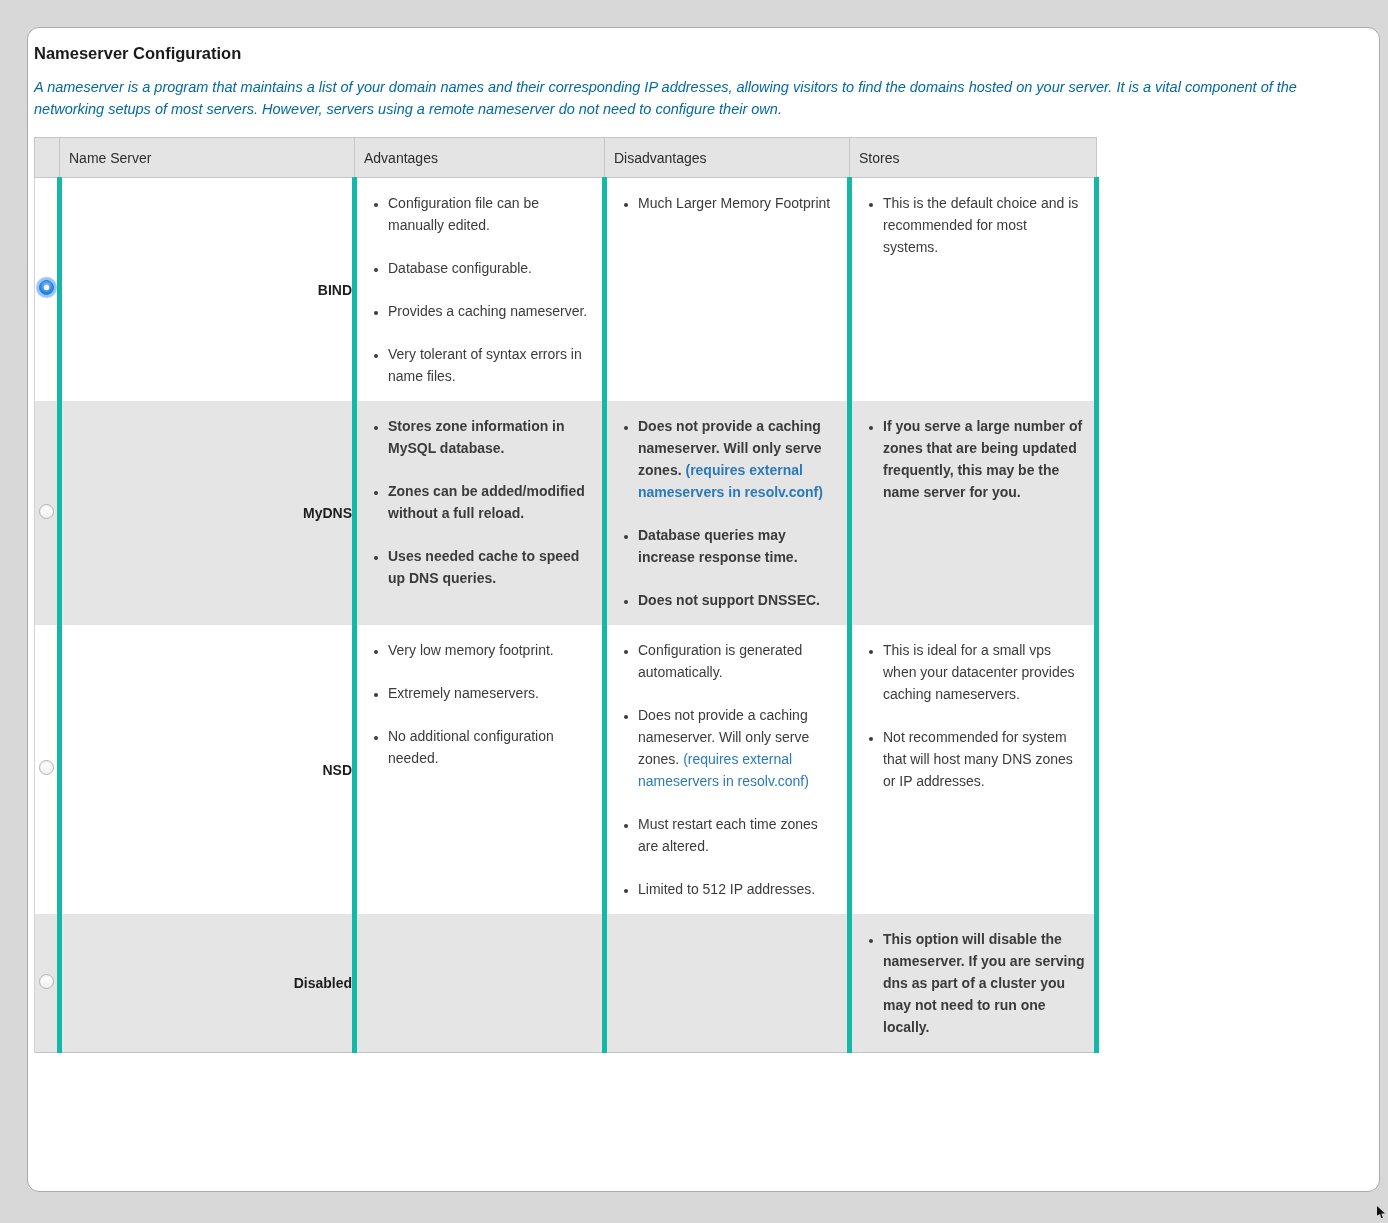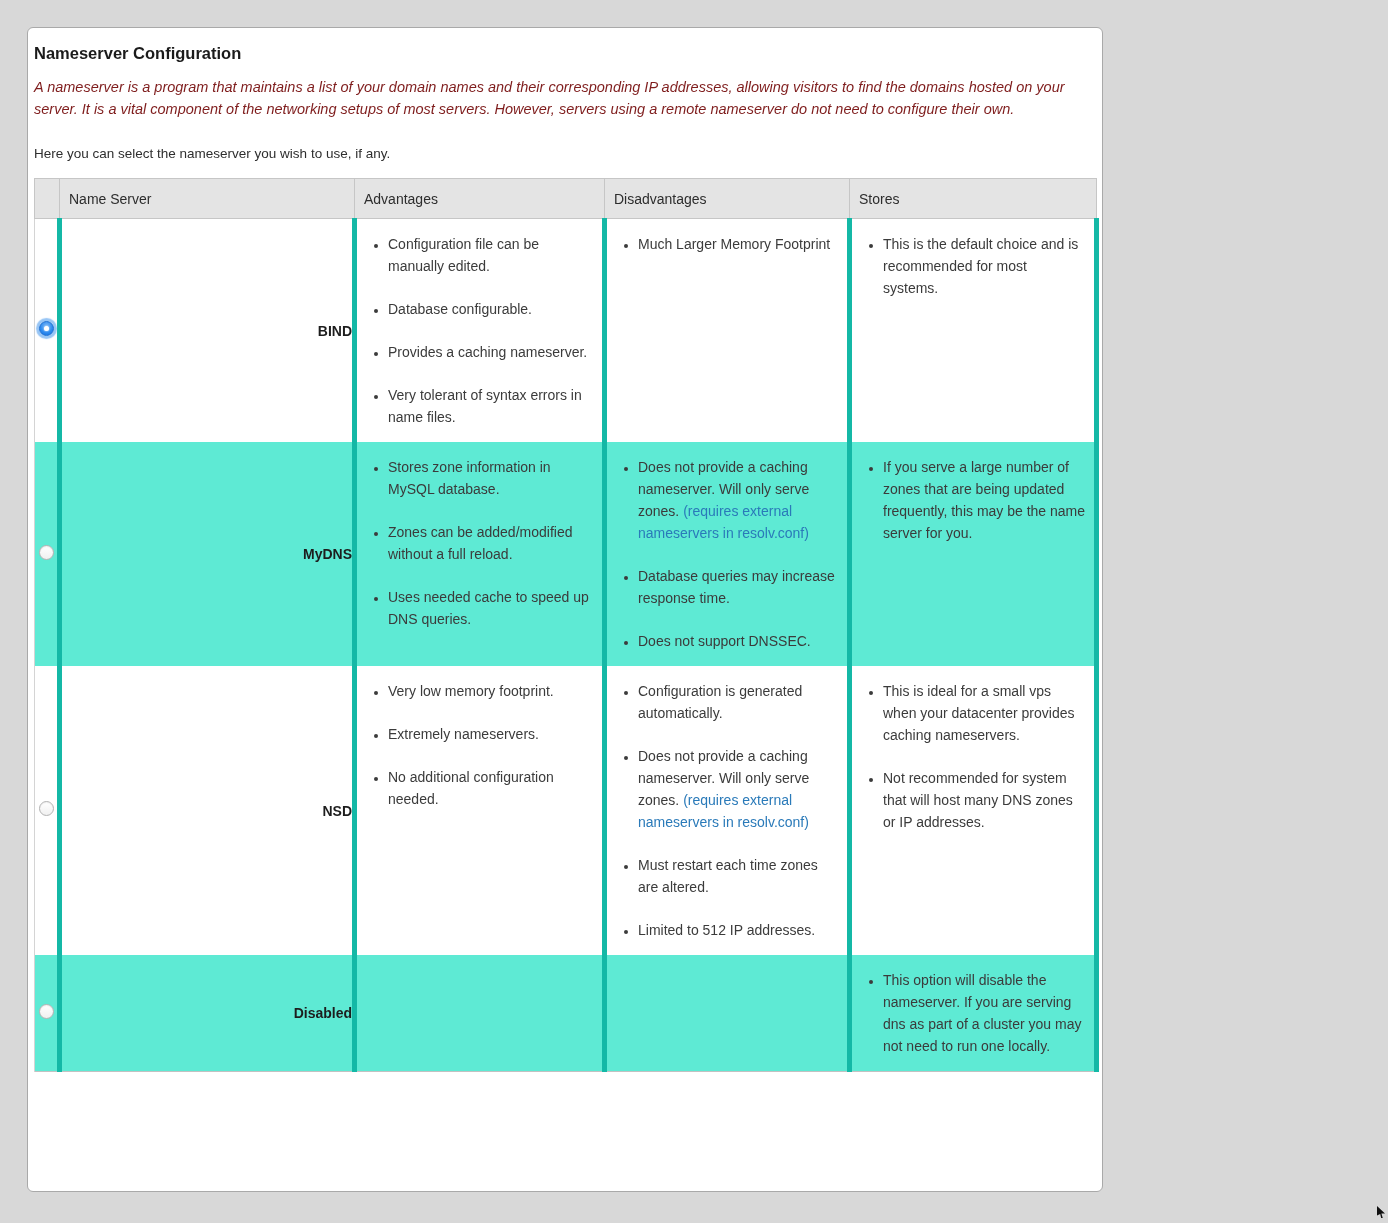--- a/index.html
+++ b/index.html
@@ -6,38 +6,38 @@
   html, body {
     width: 1388px; height: 1223px;
     background: #d8d8d8;
     overflow: hidden;
     font-family: "Liberation Sans", "DejaVu Sans", sans-serif;
     position: relative;
   }
   .card {
     position: absolute;
     left: 27px; top: 27px;
-    width: 1076px;
+    width: 1353px;
     min-height: 1165px;
     background: #ffffff;
     border: 1px solid #a9a9a9;
-    border-radius: 6px;
+    border-radius: 12px;
     padding: 9px 6px 8px 6px;
   }
   .page-title {
     font-size: 16.5px;
     font-weight: bold;
     color: #1b1b1b;
     margin: 7px 0 0 0;
   }
   .intro {
     margin-top: 13px;
     font-size: 14.5px;
     font-style: italic;
-    color: #7f1d1d;
+    color: #0369a1;
     line-height: 22px;
     max-width: 1325px;
   }
   .prompt {
     margin-top: 26px;
     font-size: 13.5px;
     color: #2e2e2e;
   }
   table.ns-table {
     margin-top: 17px;
@@ -61,21 +61,21 @@
     text-align: left;
     padding: 0 0 0 9px;
     vertical-align: middle;
   }
   td {
     border-left: 1px solid #d4d4d4;
     border-right: 5px solid #14b8a6;
     vertical-align: top;
     background: #ffffff;
   }
-  tr.shaded td { background: #5eead4; }
+  tr.shaded td { background: #e5e5e5; font-weight: bold; }
   td.radio-cell { vertical-align: middle; text-align: center; }
   td.name-cell {
     vertical-align: middle;
     text-align: right;
     font-size: 14px;
     font-weight: bold;
     color: #1d1d1d;
   }
   td.list-cell { padding: 14px 8px 14px 0; }
   ul.cell-list {
@@ -131,21 +131,20 @@
     background: #111;
     clip-path: polygon(0 0, 100% 62%, 55% 62%, 72% 100%, 52% 100%, 40% 66%, 0 80%);
   }
 </style>
 </head>
 <body>
 
 <div class="card">
   <h1 class="page-title">Nameserver Configuration</h1>
   <p class="intro">A nameserver is a program that maintains a list of your domain names and their corresponding IP addresses, allowing visitors to find the domains hosted on your server. It is a vital component of the networking setups of most servers. However, servers using a remote nameserver do not need to configure their own.</p>
-  <p class="prompt">Here you can select the nameserver you wish to use, if any.</p>
 
   <table class="ns-table">
     <colgroup>
       <col class="col-radio">
         <col class="col-name">
         <col class="col-adv">
         <col class="col-dis">
         <col class="col-notes">
     </colgroup>
     <thead>

